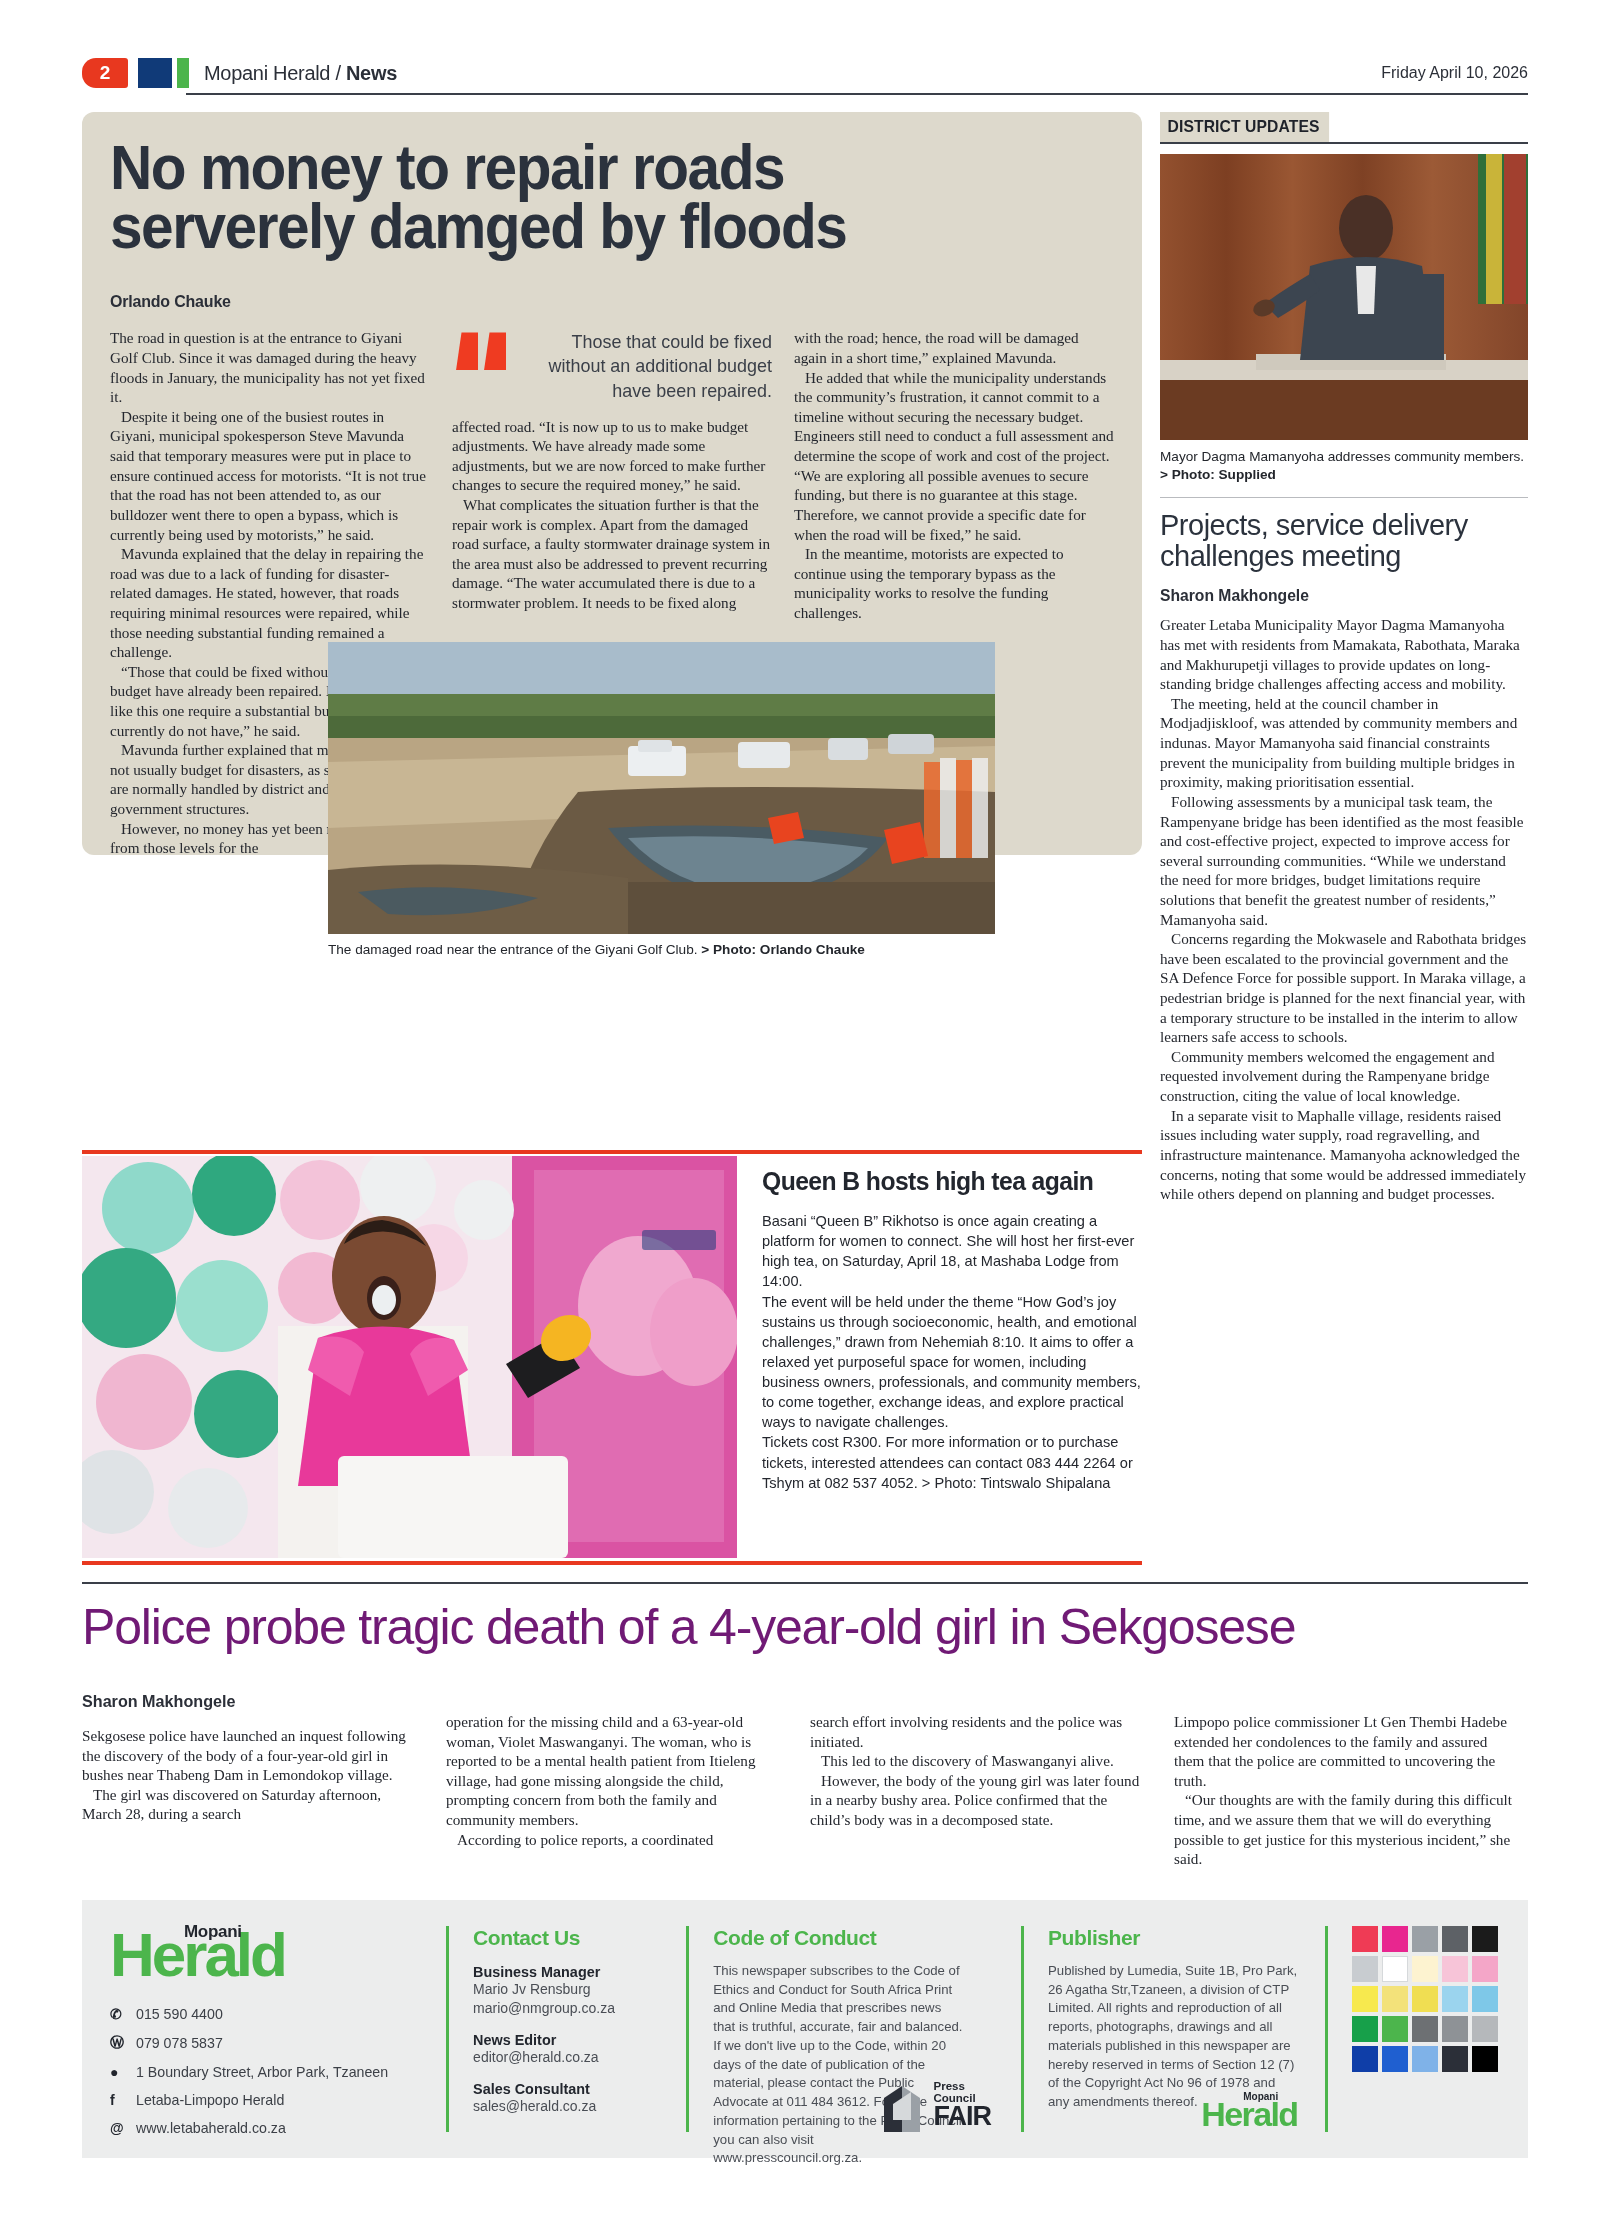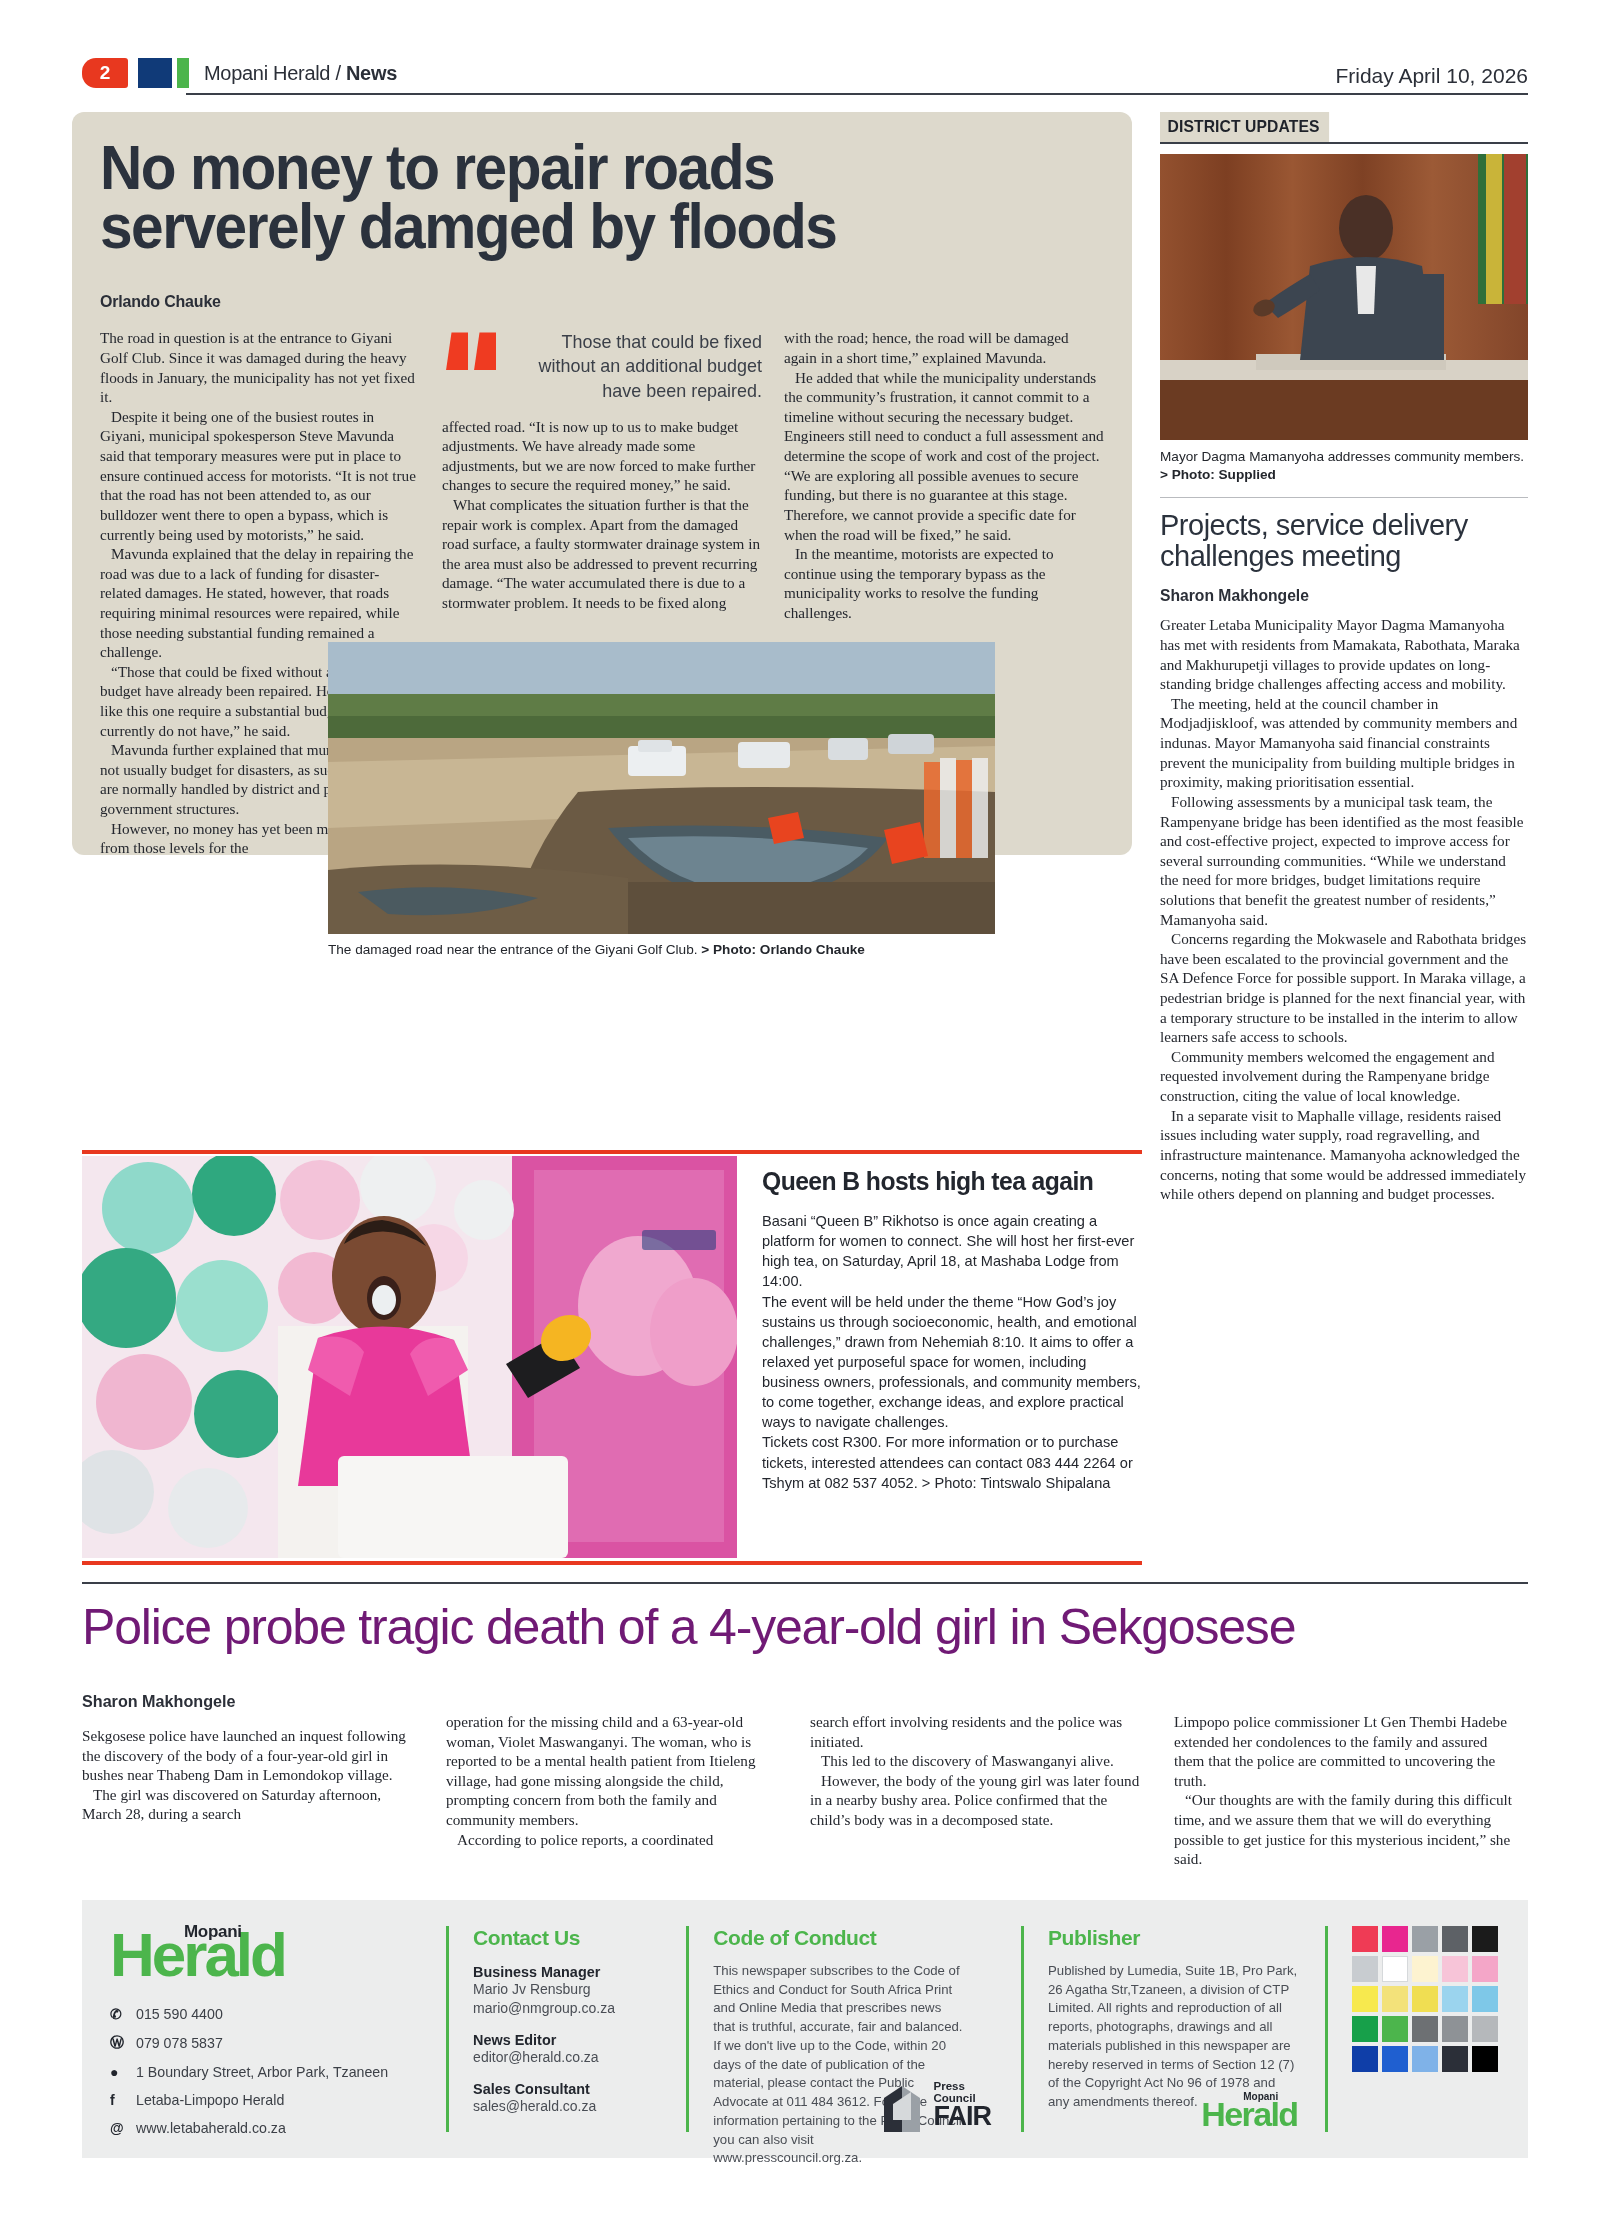--- a/index.html
+++ b/index.html
@@ -26,28 +26,28 @@
   }
   .flagblue { width:34px; height:30px; background:#103a78; margin-left:10px; }
   .flaggreen { width:12px; height:30px; background:#4cb54c; margin-left:5px; }
   .tb-title {
     margin-left:15px; font-size:20px; font-weight:400; color:#2b2f38;
     font-family:"Liberation Sans", sans-serif; letter-spacing:-0.3px;
     white-space:nowrap;
   }
   .tb-title b { font-weight:800; }
   .tb-date {
-    position:absolute; right:0; top:6px; font-size:21px; color:#2b2f38;
+    position:absolute; right:0; top:6px; font-size:16px; color:#2b2f38;
     font-family:"Liberation Sans", sans-serif; white-space:nowrap;
   }
   .tb-rule { position:absolute; left:186px; top:93px; width:1342px; height:2px; background:#3a3f48; }
 
   
   .lead-block {
-    position:absolute; left:72px; top:112px; width:1060px; height:743px;
+    position:absolute; left:82px; top:112px; width:1060px; height:743px;
     background:#ddd9cc; border-radius:12px; padding:26px 28px 0 28px;
   }
   .lead-headline {
     font-family:"Liberation Sans", sans-serif;
     font-weight:800; font-size:63px; line-height:0.94;
     letter-spacing:-1.6px; color:#2b323d;
     transform: scaleX(0.93); transform-origin:left top;
     white-space:pre-line;
   }
   .lead-byline {

